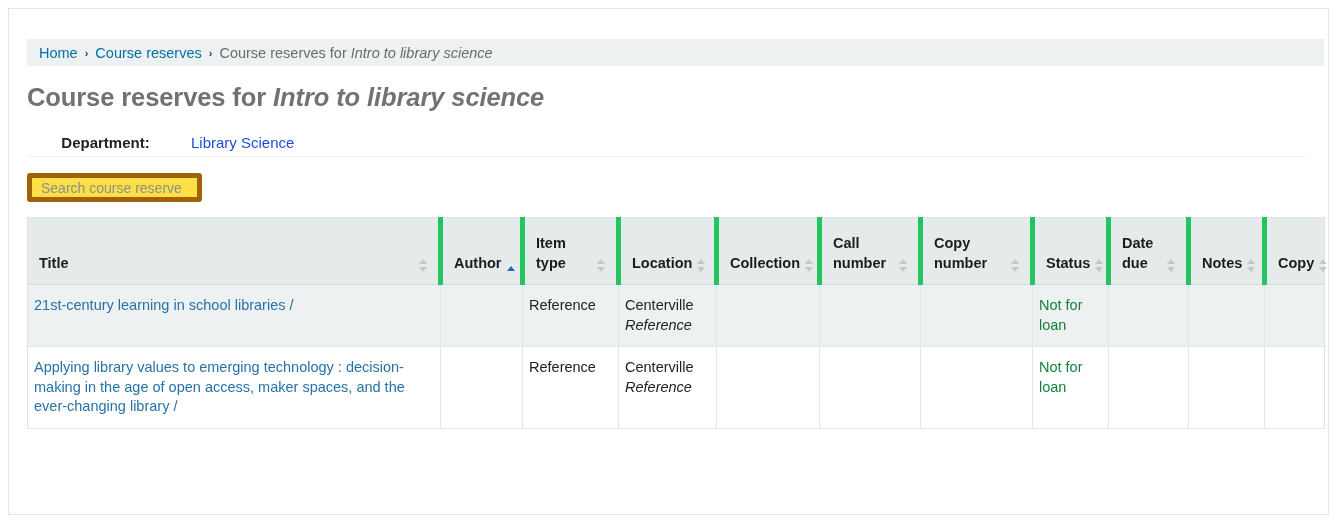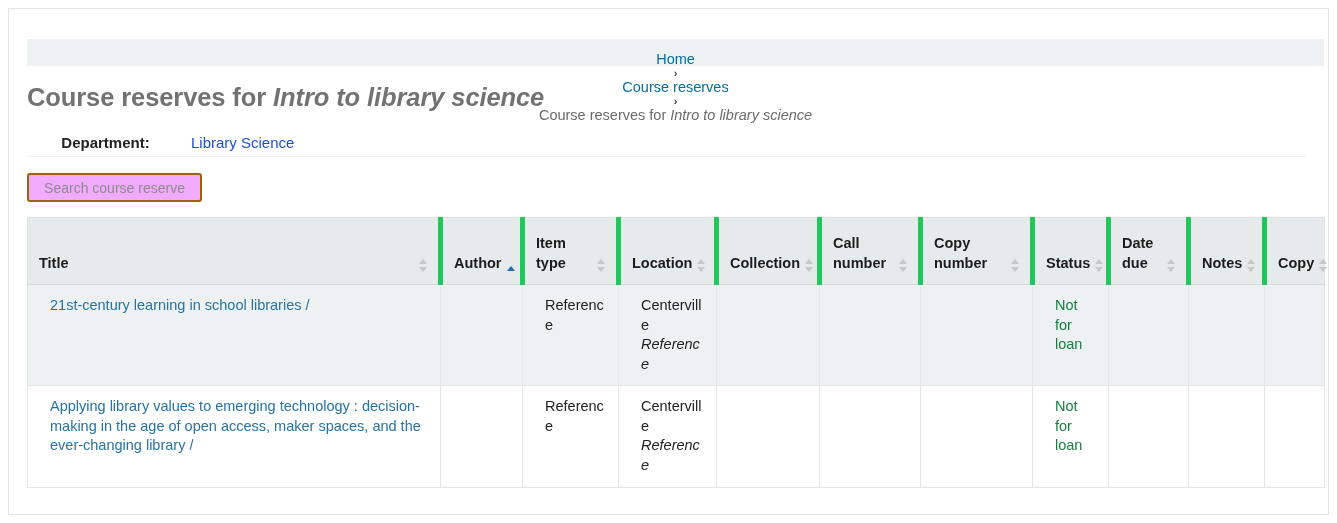--- a/index.html
+++ b/index.html
@@ -27,25 +27,24 @@
     left: 18px; top: 30px;
     width: 1297px;
   }
 
   
   .breadcrumb {
     background: #eef1f2;
     height: 27px;
     display: flex;
     align-items: center;
-    padding: 12px 12px;
+    padding: 0 12px;
     font-size: 14.5px;
     color: #555;
     width: 1297px;
-    flex-direction: column;
   }
   .bc-link {
     color: #0070a5;
     text-decoration: none;
     cursor: pointer;
   }
   .bc-sep {
     color: #2b3c4b;
     font-size: 11px;
     font-weight: bold;
@@ -92,25 +91,24 @@
 
   
   .search-wrap { margin-top: 16px; }
   input.search-input {
     width: 175px;
     height: 29px;
     padding: 4px 9px;
     font-size: 14px;
     font-family: "Liberation Sans", sans-serif;
     color: #444;
-    border: 2px solid #a16207;
+    border: 5px solid #a16207;
     border-radius: 3px;
-    background: #f0abfc;
+    background: #fde047;
     outline: none;
-    text-align: center;
   }
   input.search-input::placeholder { color: #8d8d8d; }
 
   
   .results-wrap { margin-top: 15px; }
   table.results {
     border-collapse: collapse;
     width: 1297px;
     font-size: 14.5px;
     table-layout: fixed;
@@ -172,21 +170,21 @@
   .sort-asc::after {
     content: "";
     position: absolute;
     left: 0; bottom: 1px;
     border-left: 4.5px solid transparent;
     border-right: 4.5px solid transparent;
     border-bottom: 5px solid #1f6bb8;
   }
 
   table.results tbody td {
-    padding: 11px 10px 11px 22px;
+    padding: 11px 10px 11px 6px;
     border-right: 1px solid #e3e6e7;
     border-bottom: 1px solid #e3e6e7;
     vertical-align: top;
     color: #222;
     line-height: 1.35;
     word-wrap: break-word;
   }
   table.results tbody td:last-child { border-right: none; }
   table.results tbody tr.odd td { background: #eef1f2; }
   table.results tbody tr.even td { background: #ffffff; }

